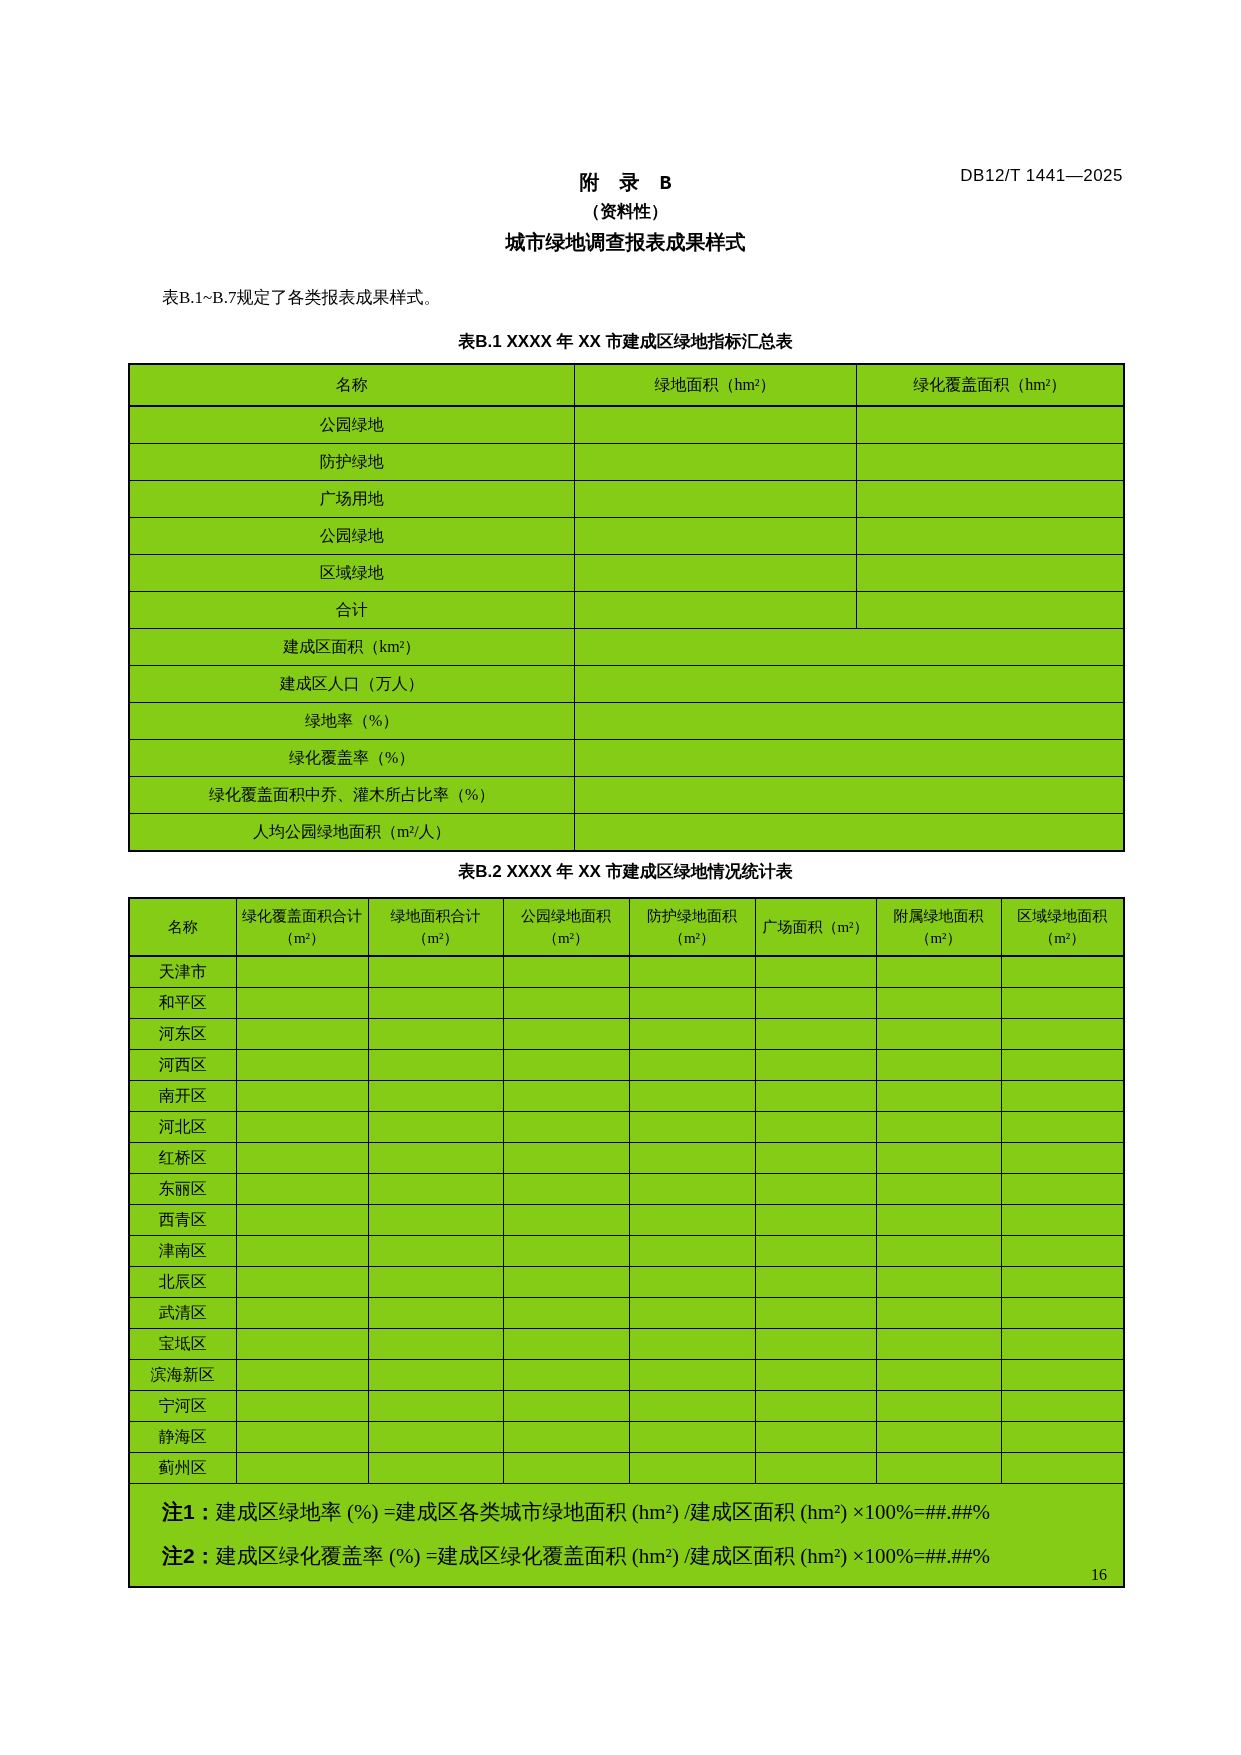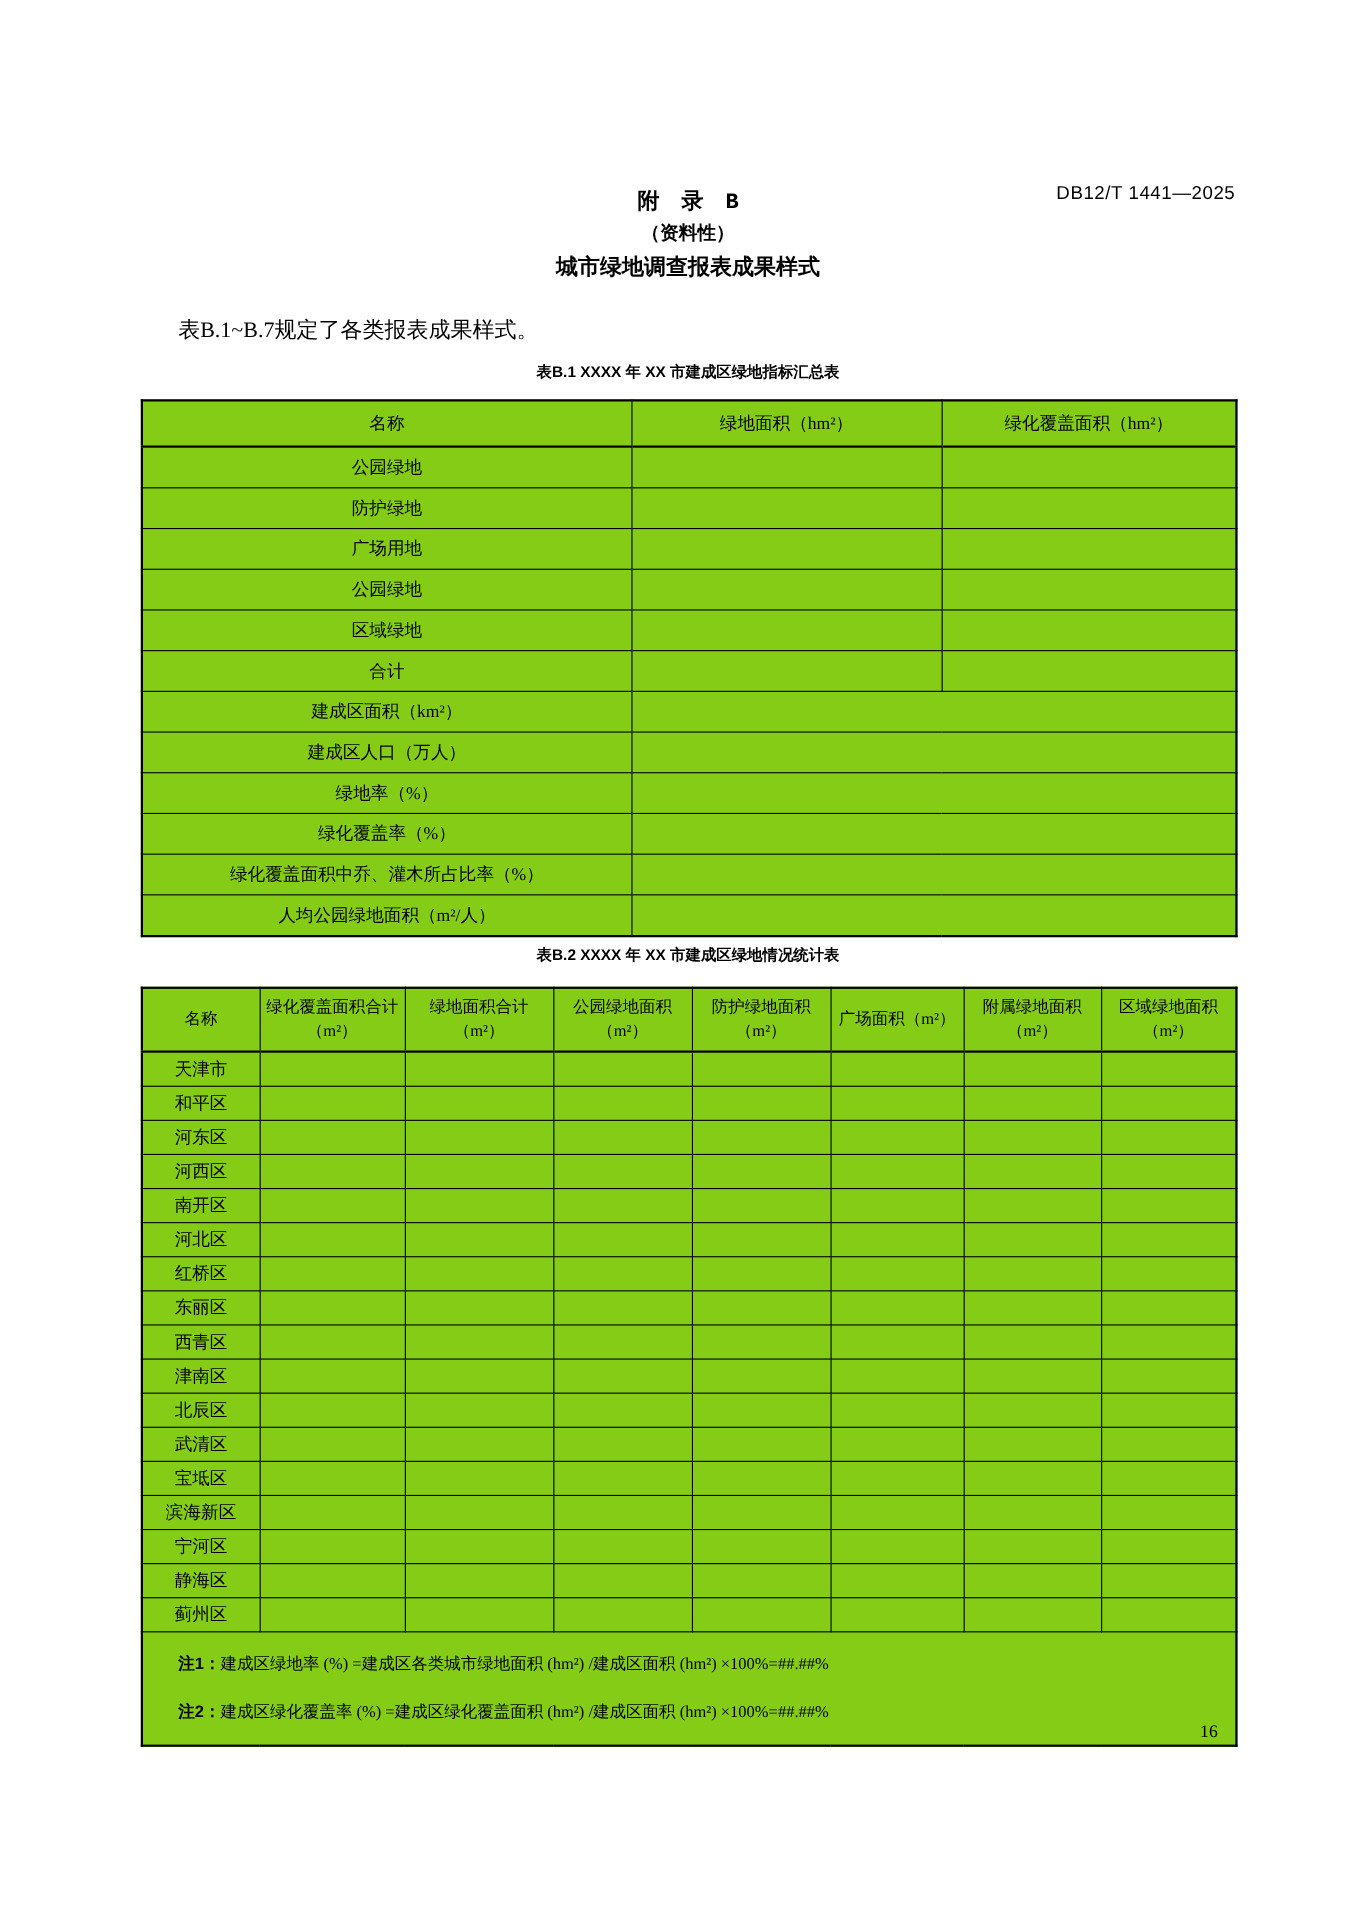--- a/index.html
+++ b/index.html
@@ -14,39 +14,39 @@
     top:138px;right:118px;
     font-family:"Liberation Sans","DejaVu Sans",sans-serif;
     font-size:17px;letter-spacing:.5px;margin-top:28px;
   }
   .title-main{top:169px;font-size:20px;font-weight:bold;
     font-family:Liberation Mono, monospace;}
   .title-sub{top:200px;font-size:17px;font-weight:bold;
     font-family:"Liberation Sans","DejaVu Sans",sans-serif;}
   .title-heading{top:229px;font-size:20px;font-weight:bold;
     font-family:"Liberation Sans","DejaVu Sans",sans-serif;}
-  .intro{top:286px;left:162px;font-size:20px;}
+  .intro{top:286px;left:162px;font-size:17px;}
   .caption{
-    font-size:14px;font-weight:bold;
+    font-size:17px;font-weight:bold;
     font-family:"Liberation Sans","DejaVu Sans",sans-serif;
   }
   .cap1{top:330px;}
   .cap2{top:860px;}
   table{border-collapse:collapse;table-layout:fixed;background:#84cc16;}
   .tb1{top:363px;left:128px;width:995px;border:2px solid #000;}
   .tb2{top:897px;left:128px;width:995px;border:2px solid #000;}
   th,td{border:1px solid #000;text-align:center;vertical-align:middle;
     padding:0 2px;overflow:hidden;}
   .tb1 th{height:40px;font-size:16px;font-weight:normal;border-bottom:2px solid #000;}
   .tb1 td{height:36px;font-size:16px;}
   .tb2 th{height:56px;font-size:15px;font-weight:normal;line-height:22px;
     border-bottom:2px solid #000;}
   .tb2 td{height:30px;font-size:16px;}
   .notes-cell{padding:6px 10px 8px 32px;text-align:left;border-top:1px solid #000;}
-  .note-line{display:flex;align-items:center;height:44px;font-size:15px;}
+  .note-line{display:flex;align-items:center;height:44px;font-size:21px;}
   .note-label{font-weight:bold;white-space:pre;
     font-family:"Liberation Sans","DejaVu Sans",sans-serif;}
   .note-text{font-family:"Liberation Serif","DejaVu Serif",serif;}
   .page-num{top:1566px;right:134px;font-size:16px;}
 </style>
 </head>
 <body>
 
 <div>
 

